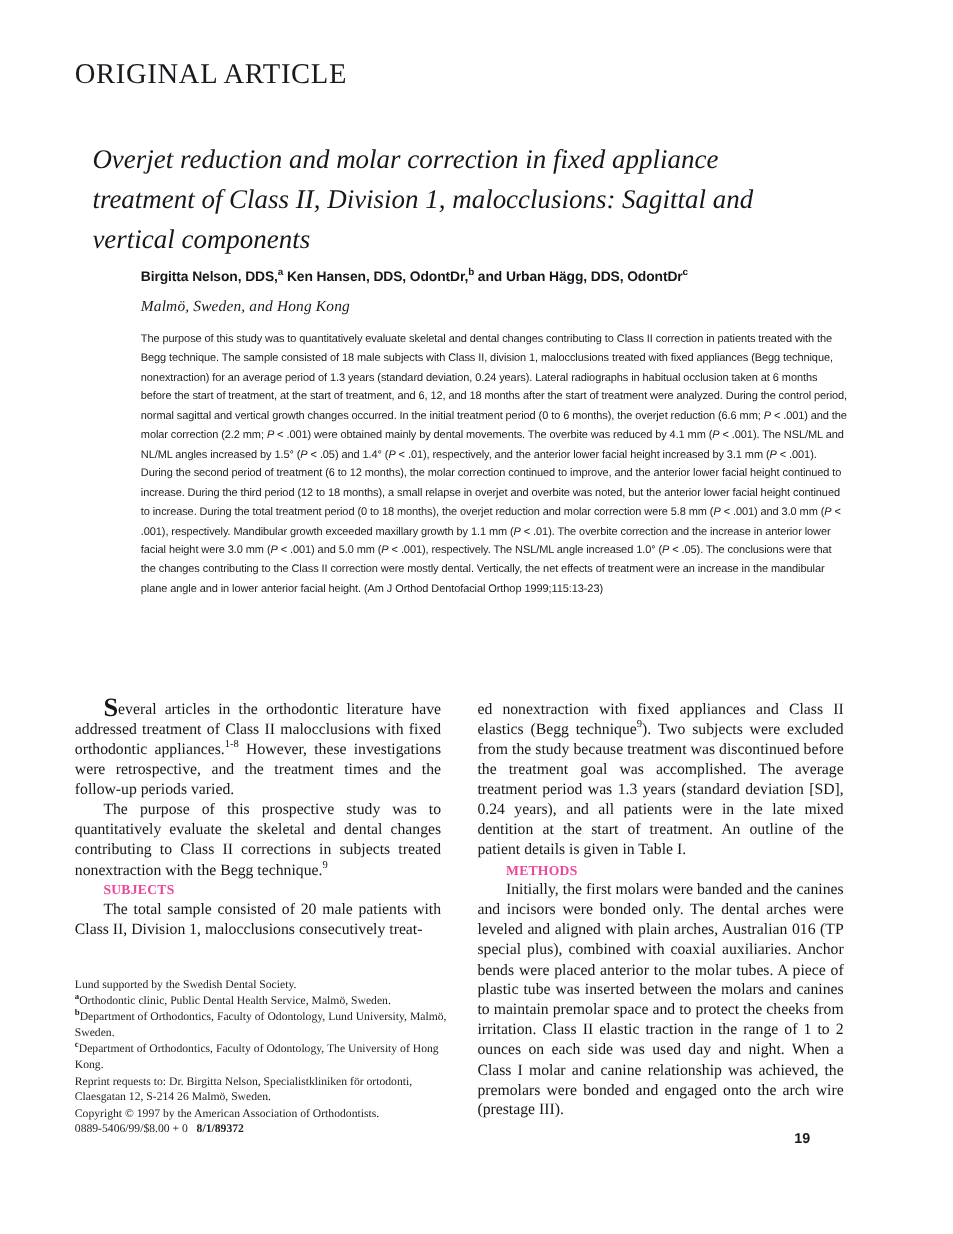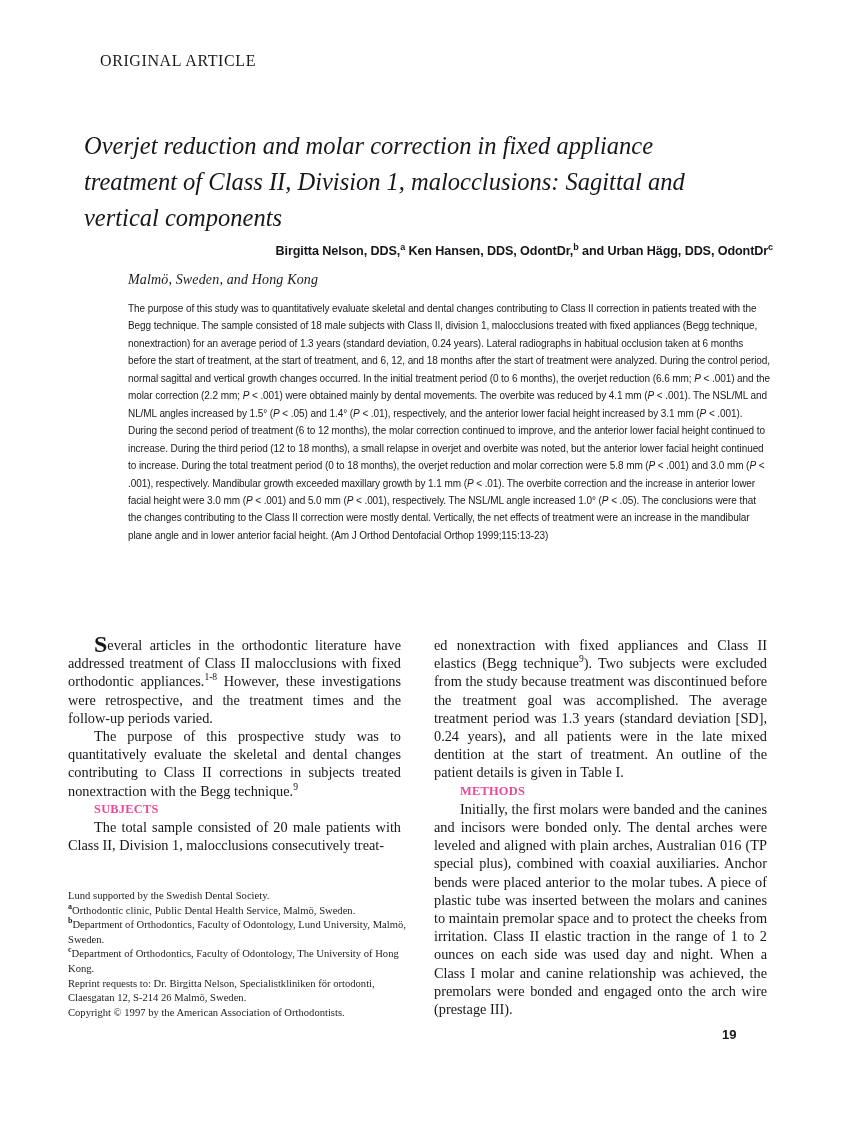--- a/index.html
+++ b/index.html
@@ -17,24 +17,24 @@
   }
   .page {
     position: absolute;
     inset: 0;
     background: #fff;
   }
 
   
   .article-kicker {
     position: absolute;
-    left: 100px;
+    left: 68px;
     top: 52px;
     font-family: "Liberation Serif", serif;
-    font-size: 16px;
+    font-size: 26px;
     letter-spacing: 0.6px;
     color: #19191e;
     font-weight: 400;
   }
 
   .article-title {
     position: absolute;
     left: 84px;
     top: 112px;
     width: 650px;
@@ -53,21 +53,20 @@
     top: 243px;
     width: 645px;
   }
   .authors-line {
     font-family: "Liberation Sans", sans-serif;
     font-size: 12.6px;
     font-weight: bold;
     color: #15151a;
     line-height: 16px;
     letter-spacing: -0.1px;
-    text-align: right;
   }
   .authors-line sup {
     font-size: 9px;
     vertical-align: super;
     line-height: 0;
   }
   .authors-affil {
     font-family: "Liberation Serif", serif;
     font-style: italic;
     font-size: 14px;
@@ -200,17 +199,18 @@
     <p>Initially, the first molars were banded and the canines and incisors were bonded only. The dental arches were leveled and aligned with plain arches, Australian 016 (TP special plus), combined with coaxial auxiliaries. Anchor bends were placed anterior to the molar tubes. A piece of plastic tube was inserted between the molars and canines to maintain premolar space and to protect the cheeks from irritation. Class II elastic traction in the range of 1 to 2 ounces on each side was used day and night. When a Class I molar and canine relationship was achieved, the premolars were bonded and engaged onto the arch wire (prestage III).</p>
   </div>
 
   <div class="footnotes">
     <div>Lund supported by the Swedish Dental Society.</div>
     <div><sup>a</sup>Orthodontic clinic, Public Dental Health Service, Malmö, Sweden.</div>
     <div><sup>b</sup>Department of Orthodontics, Faculty of Odontology, Lund University, Malmö, Sweden.</div>
     <div><sup>c</sup>Department of Orthodontics, Faculty of Odontology, The University of Hong Kong.</div>
     <div>Reprint requests to: Dr. Birgitta Nelson, Specialistkliniken för ortodonti, Claesgatan 12, S-214 26 Malmö, Sweden.</div>
     <div>Copyright © 1997 by the American Association of Orthodontists.</div>
+    <div class="fn-code">0889-5406/99/$8.00 + 0&nbsp;&nbsp;&nbsp;<b>8/1/89372</b></div>
   </div>
 
   <div class="page-number">19</div>
 
 </div>
 
 </body></html>

